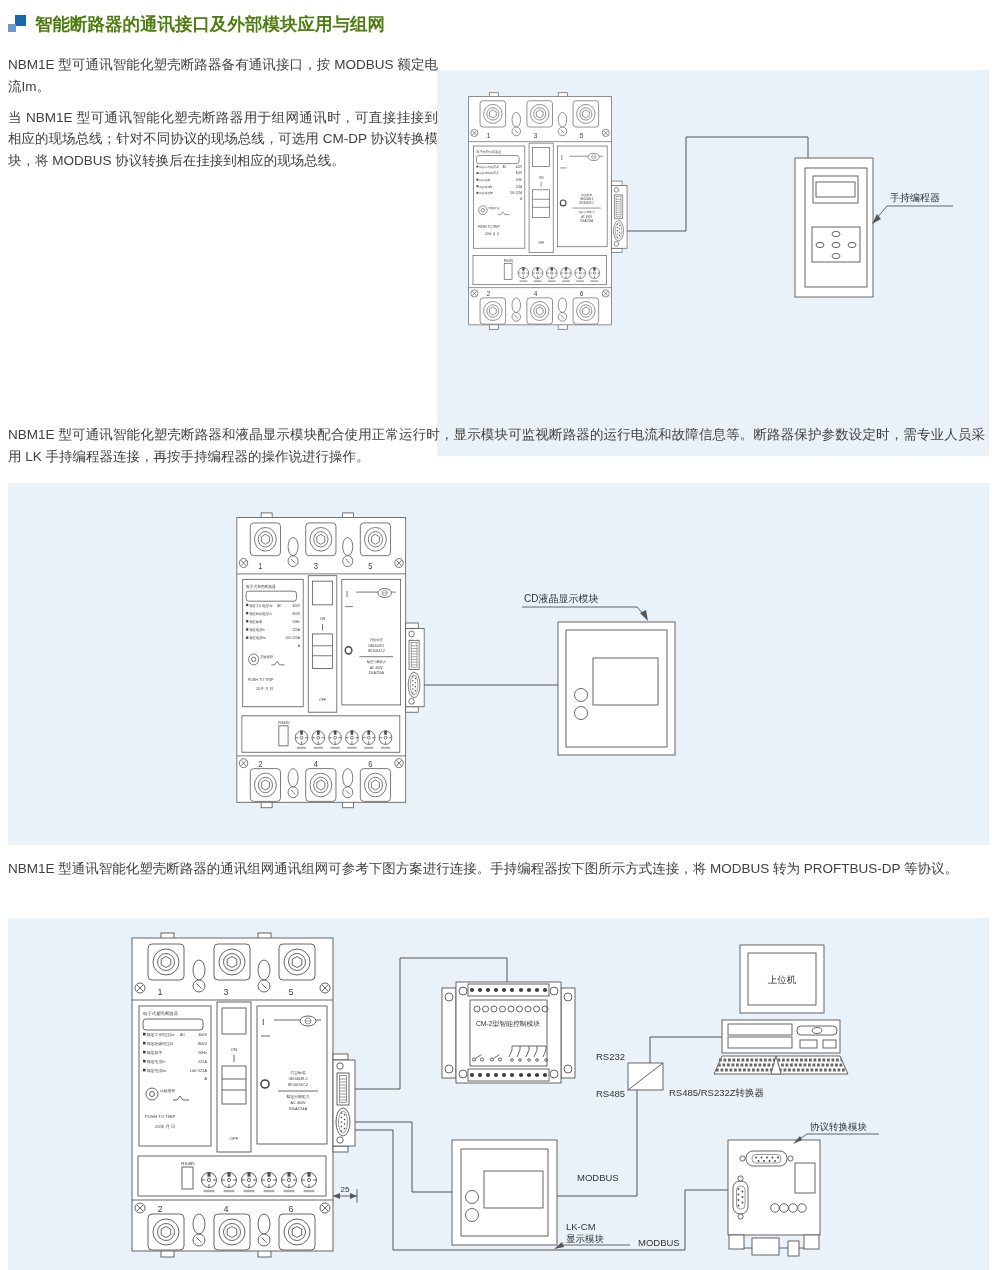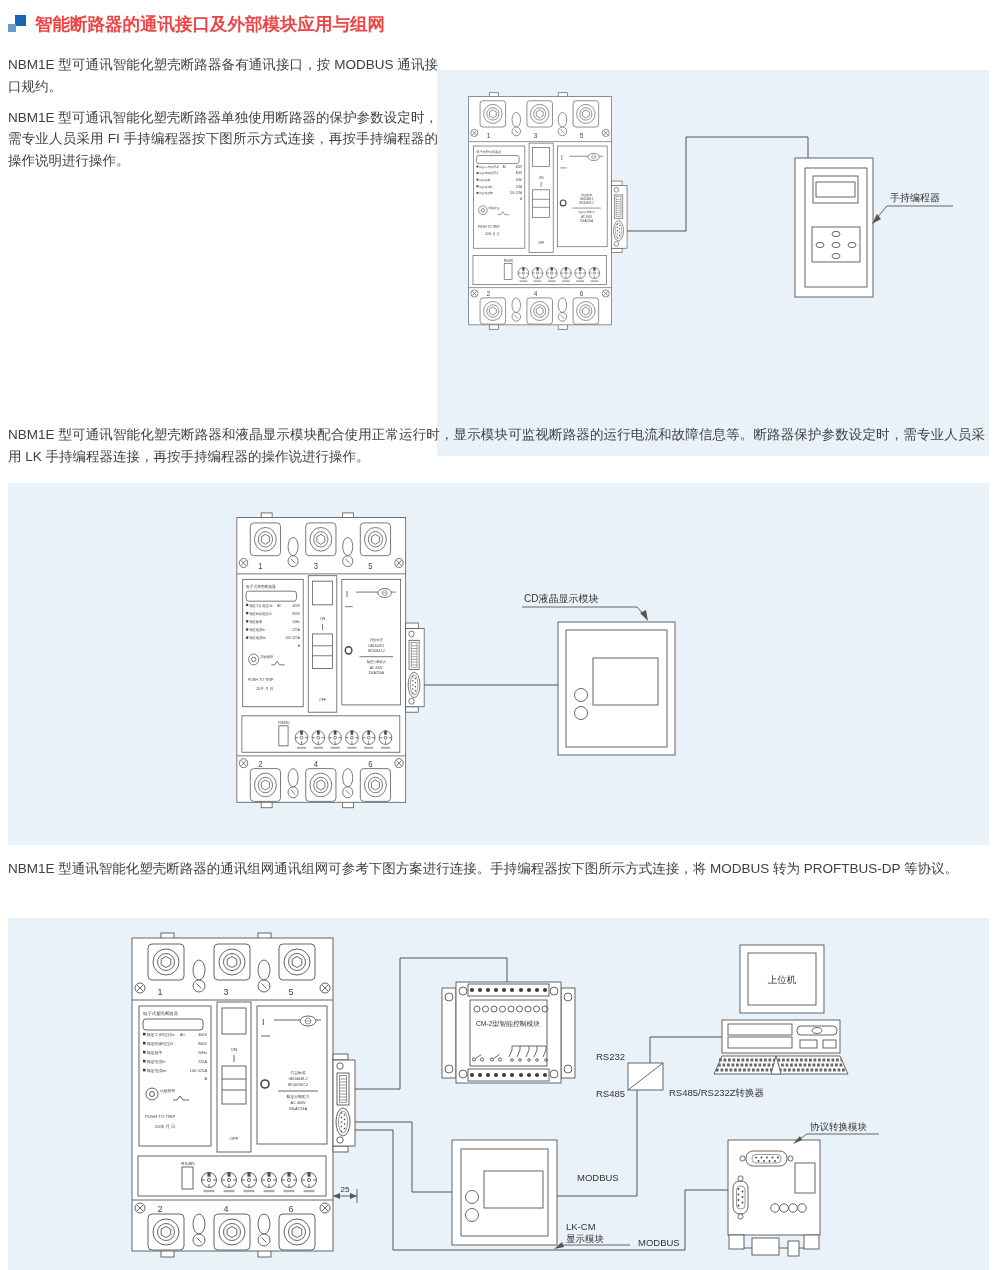--- a/index.html
+++ b/index.html
@@ -3,21 +3,21 @@
 <meta charset="utf-8">
 <style>
   html,body{margin:0;padding:0}
   body{width:995px;height:1270px;position:relative;background:#ffffff;
        font-family:"Liberation Sans",sans-serif;color:#3f3f3f;overflow:hidden}
   .panel{position:absolute;background:#e9f2f9}
   #title-row{position:absolute;left:8px;top:12px;display:flex;align-items:center;gap:9px}
   .logo{width:18px;height:18px;position:relative}
   .logo .sq1{position:absolute;right:0;top:0;width:11px;height:11px;background:#1766ae}
   .logo .sq2{position:absolute;left:0;bottom:1px;width:8px;height:8px;background:#6b99cc}
-  h1{font-size:17.5px;color:#ef4444;margin:0;font-weight:bold}
+  h1{font-size:17.5px;color:#4d7c0f;margin:0;font-weight:bold}
   .para{position:absolute;font-size:13.5px;line-height:21.8px;text-align:justify}
   #intro{left:8px;top:54px;width:430px}
   #intro p{margin:0 0 9px}
   #p5wrap{left:8px;top:424px;width:977px}
   #p6wrap{left:8px;top:858px;width:977px}
   .para p{margin:0}
   svg .fw{fill:#ffffff;stroke:#555555;stroke-width:0.9}
   svg .ln{fill:none;stroke:#555555;stroke-width:0.9}
   svg .thin{fill:none;stroke:#555555;stroke-width:0.6}
   svg .wire{fill:none;stroke:#555555;stroke-width:1}
@@ -206,22 +206,22 @@
 
 <div id="title-row">
   <div class="logo">
       <div class="sq1"></div>
       <div class="sq2"></div>
     </div>
   <h1>智能断路器的通讯接口及外部模块应用与组网</h1>
 </div>
 
 <div id="intro" class="para">
-  <p>NBM1E 型可通讯智能化塑壳断路器备有通讯接口，按 MODBUS 通讯接口规约。</p>
-  <p>NBM1E 型可通讯智能化塑壳断路器单独使用断路器的保护参数设定时，需专业人员采用 FI 手持编程器按下图所示方式连接，再按手持编程器的操作说明进行操作。</p>
+  <p>NBM1E 型可通讯智能化塑壳断路器备有通讯接口，按 MODBUS 额定电流Im。</p>
+  <p>当 NBM1E 型可通讯智能化塑壳断路器用于组网通讯时，可直接挂接到相应的现场总线；针对不同协议的现场总线，可选用 CM-DP 协议转换模块，将 MODBUS 协议转换后在挂接到相应的现场总线。</p>
 </div>
 
 <div class="panel" style="left:437px;top:70px;width:552px;height:386px">
   <svg viewBox="437 70 552 302" width="552" height="302">
     <use href="#mccb" transform="translate(468,92) scale(0.71,0.73)"></use>
     <path class="wire" d="M627,231 H686 V137 H808 V158"></path>
     <g>
       <rect x="795" y="158" width="78" height="139" class="fw"></rect>
       <rect x="805" y="168" width="62" height="119" class="fw"></rect>
       <rect x="813" y="176" width="45" height="27" class="fw"></rect>

